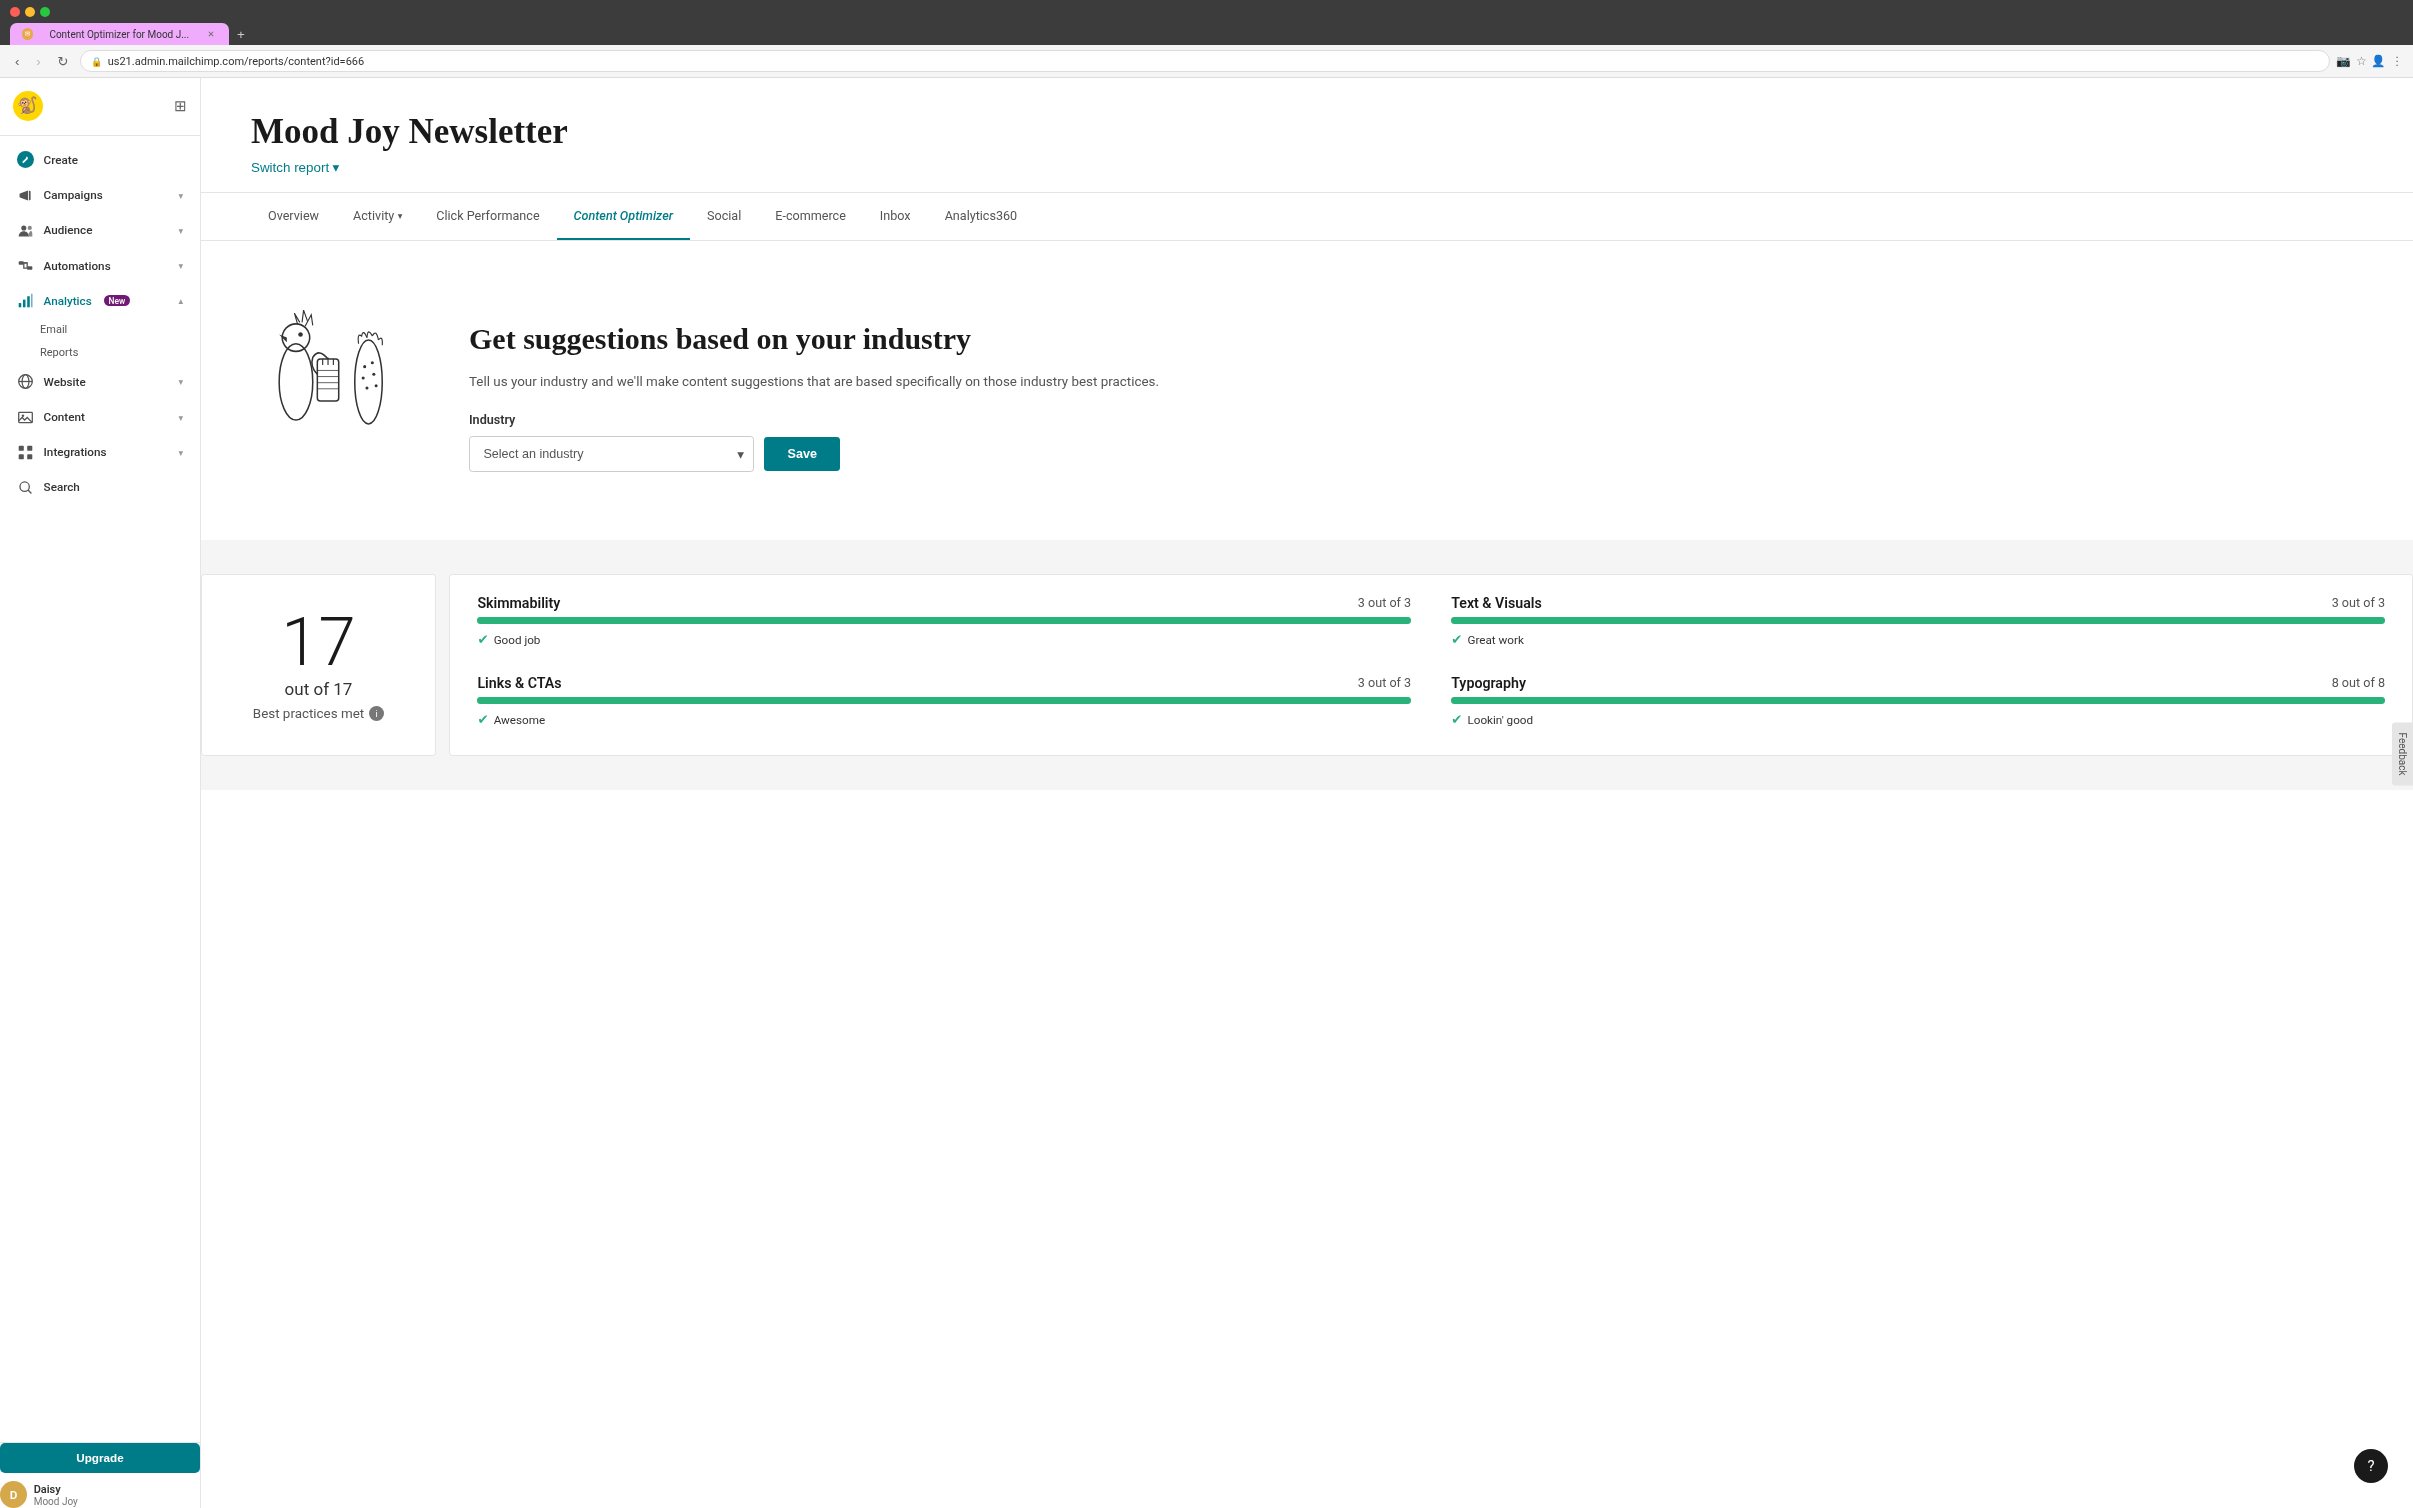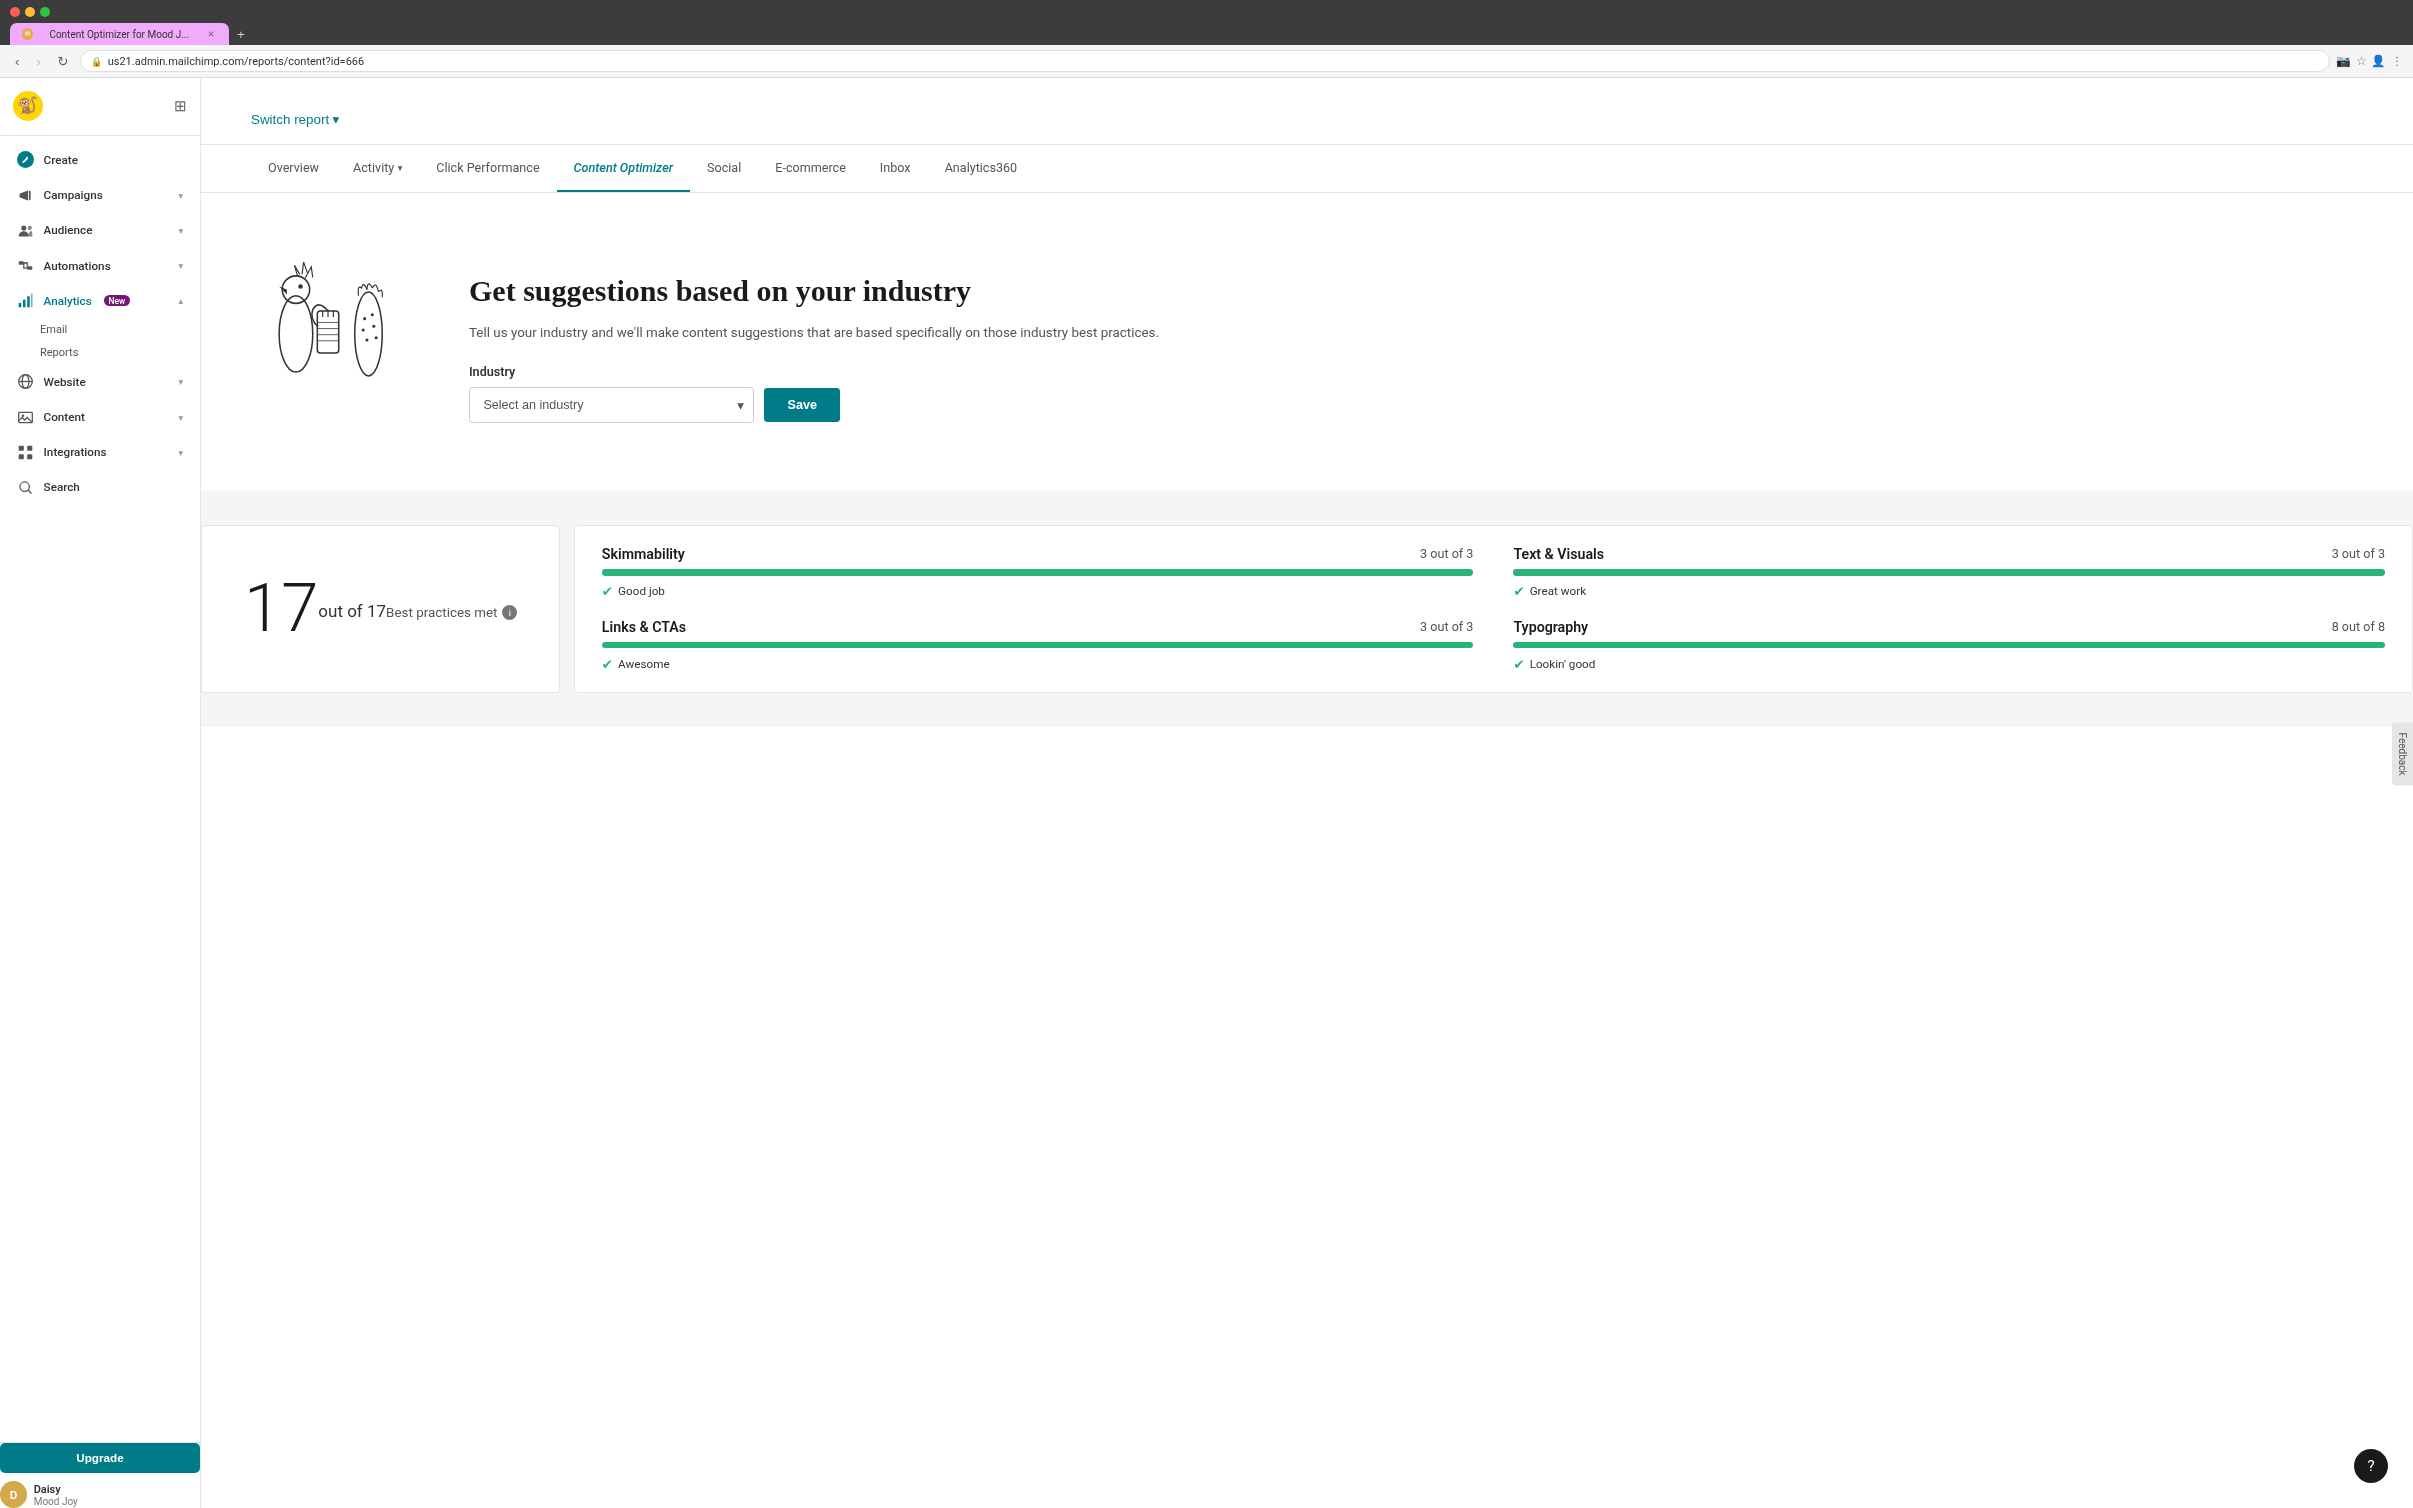--- a/index.html
+++ b/index.html
@@ -80,21 +80,21 @@
     .industry-desc { font-size: 13.4px; color: #555; line-height: 1.6; margin-bottom: 20px; }
     .industry-label { font-size: 12.6px; font-weight: 600; color: #333; margin-bottom: 8.4px; }
     .industry-controls { display: flex; gap: 10px; align-items: center; }
     .select-wrapper { position: relative; max-width: 285px; flex: 1; }
     .select-wrapper select { width: 100%; padding: 10px 34px 10px 13.4px; border: 0.8px solid #ccc; border-radius: 3.4px; font-size: 12.6px; color: #555; appearance: none; background: white; cursor: pointer; }
     .select-wrapper .chevron-down { position: absolute; right: 10px; top: 50%; transform: translateY(-50%); color: #555; pointer-events: none; }
     .save-btn { background: #007c89; color: white; border: none; border-radius: 3.4px; padding: 10px 23.5px; font-size: 12.6px; font-weight: 600; cursor: pointer; white-space: nowrap; }
 
     
     .scores-section { background: #f5f5f5; margin: 0 -50px; padding: 34px 50px; display: flex; gap: 0; }
-    .score-main { background: white; border: 0.8px solid #e5e5e5; border-radius: 3.4px; padding: 34px 42px; display: flex; align-items: center; justify-content: center; min-width: 235px; }
+    .score-main { background: white; border: 0.8px solid #e5e5e5; border-radius: 3.4px; padding: 34px 42px; display: flex; flex-direction: column; align-items: center; justify-content: center; min-width: 235px; }
     .score-number { font-size: 67px; font-weight: 300; color: #1a1a1a; line-height: 1; }
     .score-out-of { font-size: 17px; color: #333; margin-top: 3.4px; }
     .score-label-text { font-size: 13.4px; color: #555; margin-top: 6.7px; display: flex; align-items: center; gap: 5px; }
     .info-icon { width: 15px; height: 15px; border-radius: 50%; background: #777; color: white; font-size: 9.2px; display: flex; align-items: center; justify-content: center; cursor: pointer; }
 
     .score-categories { background: white; border: 0.8px solid #e5e5e5; border-radius: 3.4px; flex: 1; margin-left: 13.4px; padding: 20px 27px; display: grid; grid-template-columns: 1fr 1fr; gap: 20px 40px; }
     .score-cat { }
     .score-cat-header { display: flex; justify-content: space-between; margin-bottom: 6.7px; }
     .score-cat-name { font-size: 14.2px; font-weight: 600; color: #1a1a1a; }
     .score-cat-score { font-size: 12.6px; color: #555; }
@@ -278,20 +278,21 @@
           <div class="user-name">Daisy</div>
           <div class="user-org">Mood Joy</div>
         </div>
       </div>
     </div>
   </aside>
 
   <main class="main-content">
 
     <div class="page-header">
+      <h1 class="page-title">Mood Joy Newsletter</h1>
       <button class="switch-report-btn">
         <span>Switch report</span>
         <span>▾</span>
       </button>
     </div>
 
     <nav class="tabs-nav">
       <div class="tab-item">
         <span>Overview</span>
       </div>

